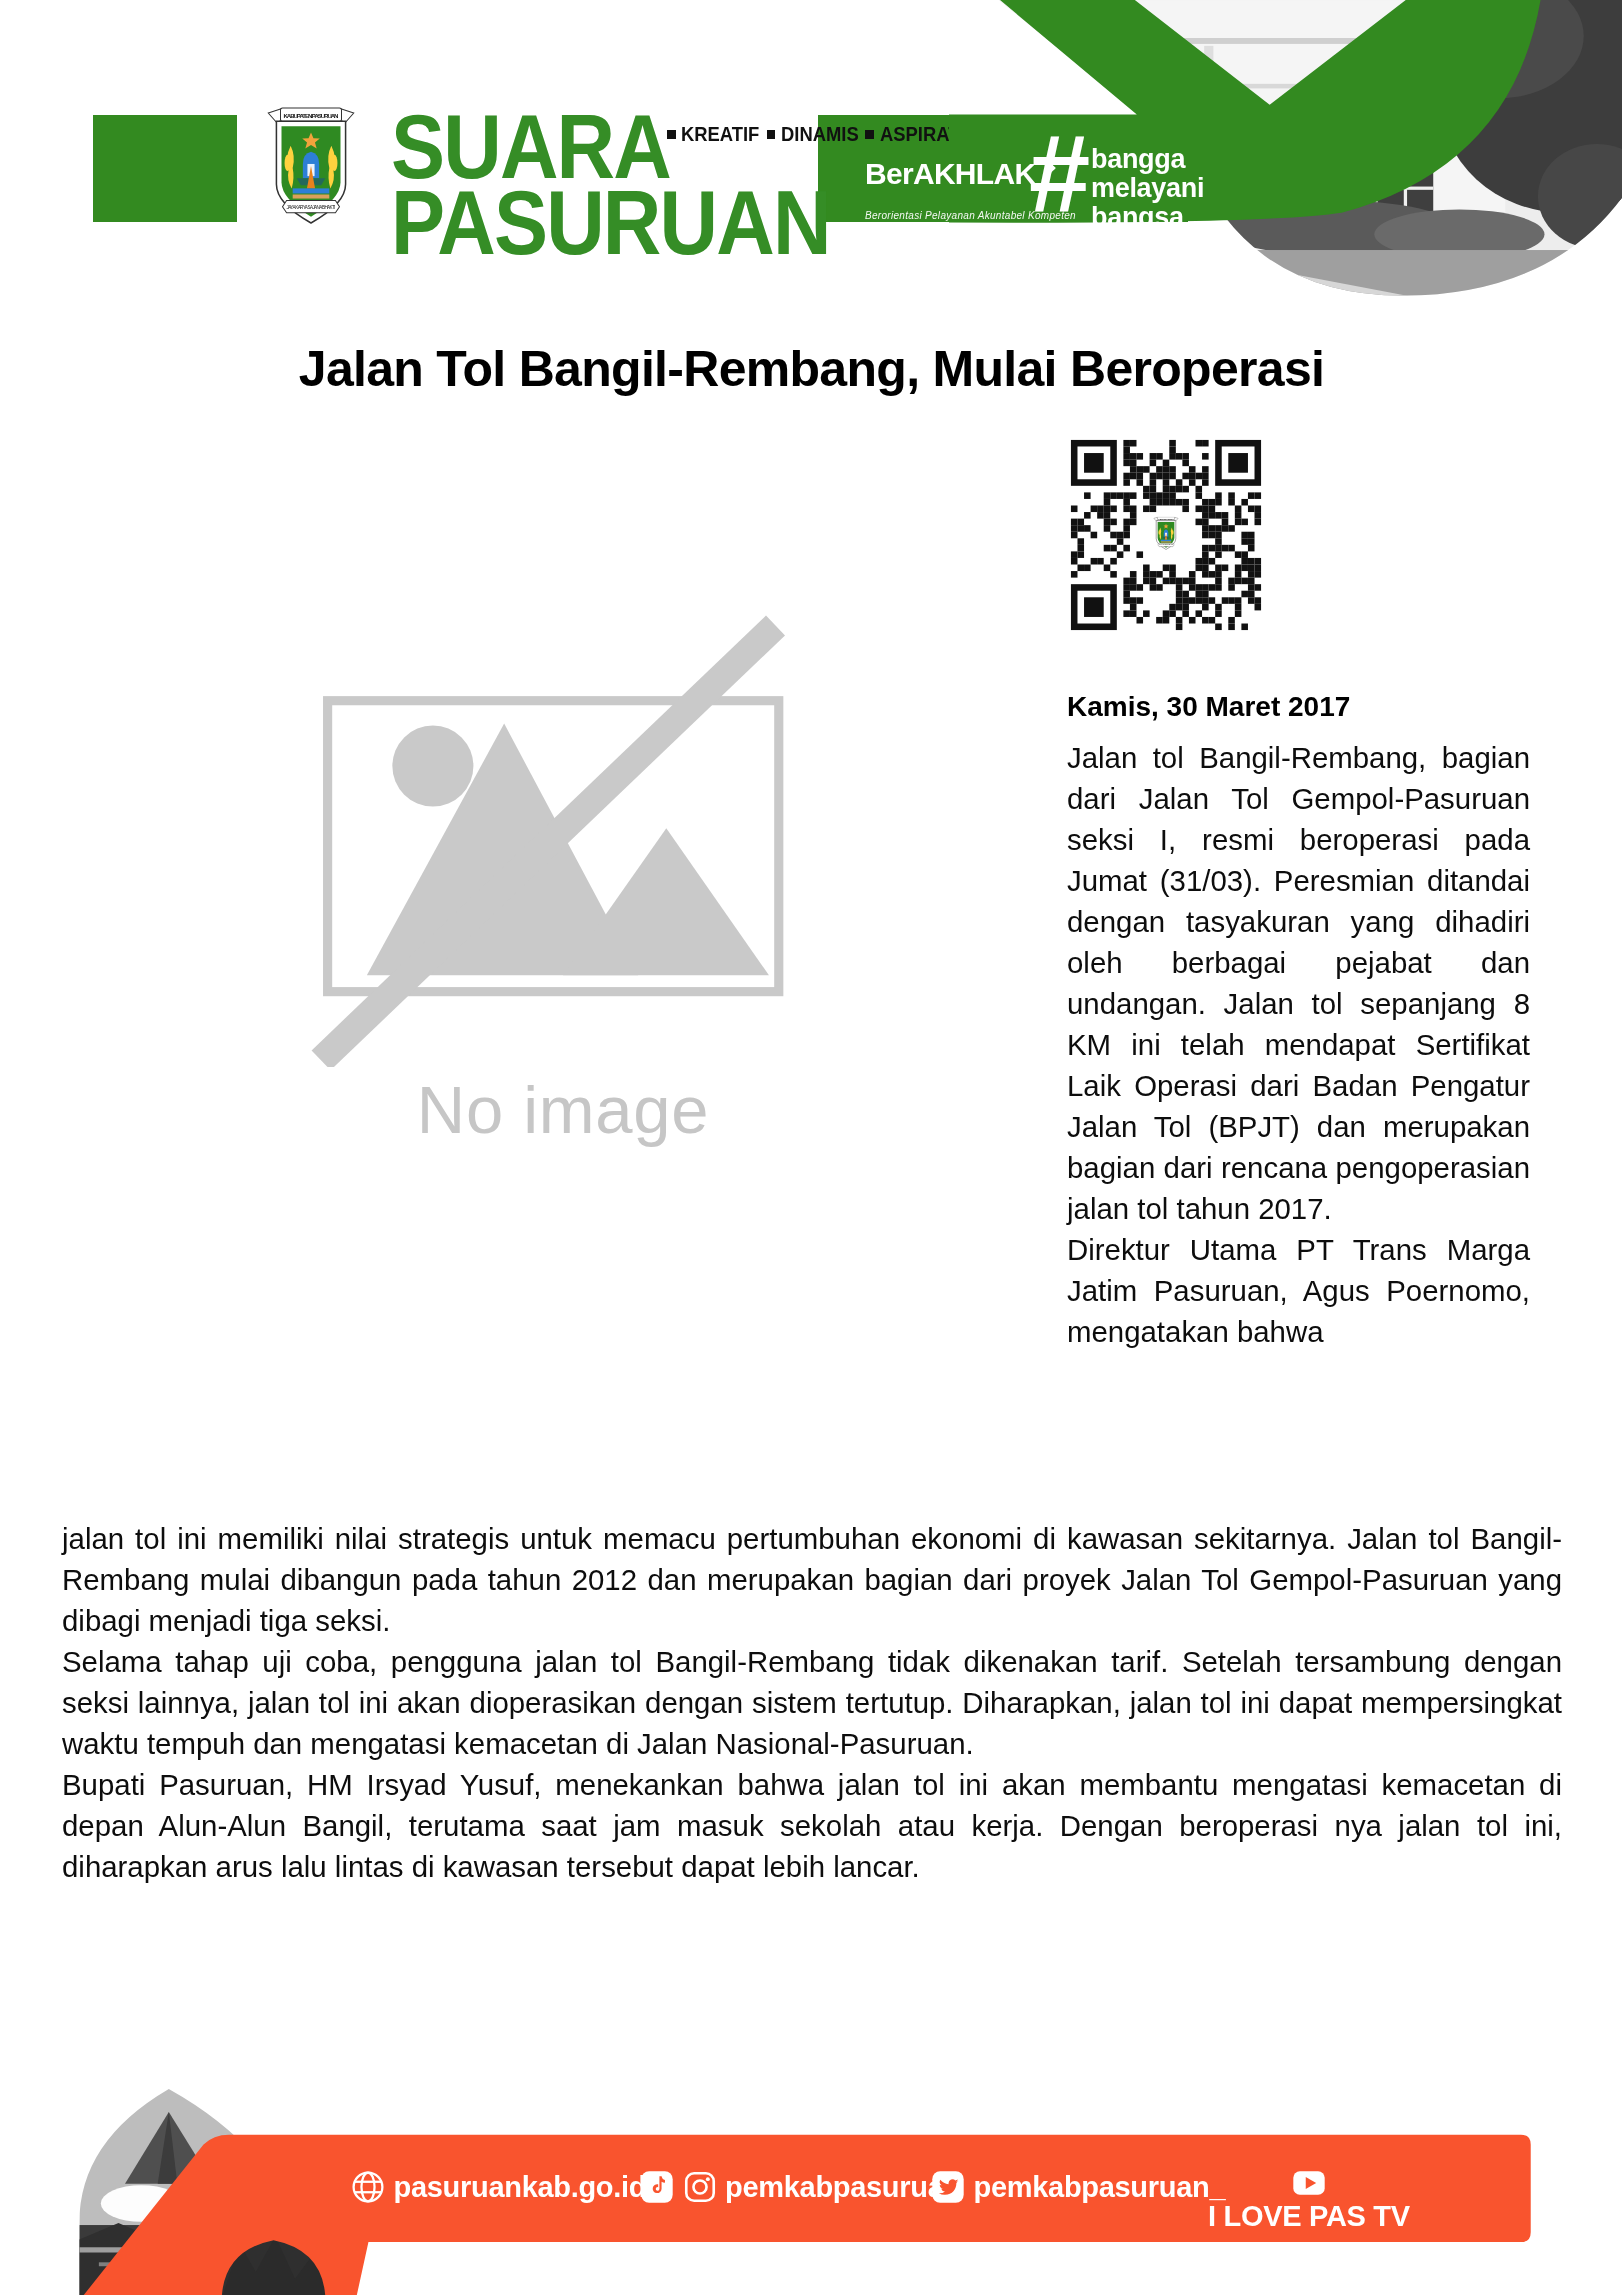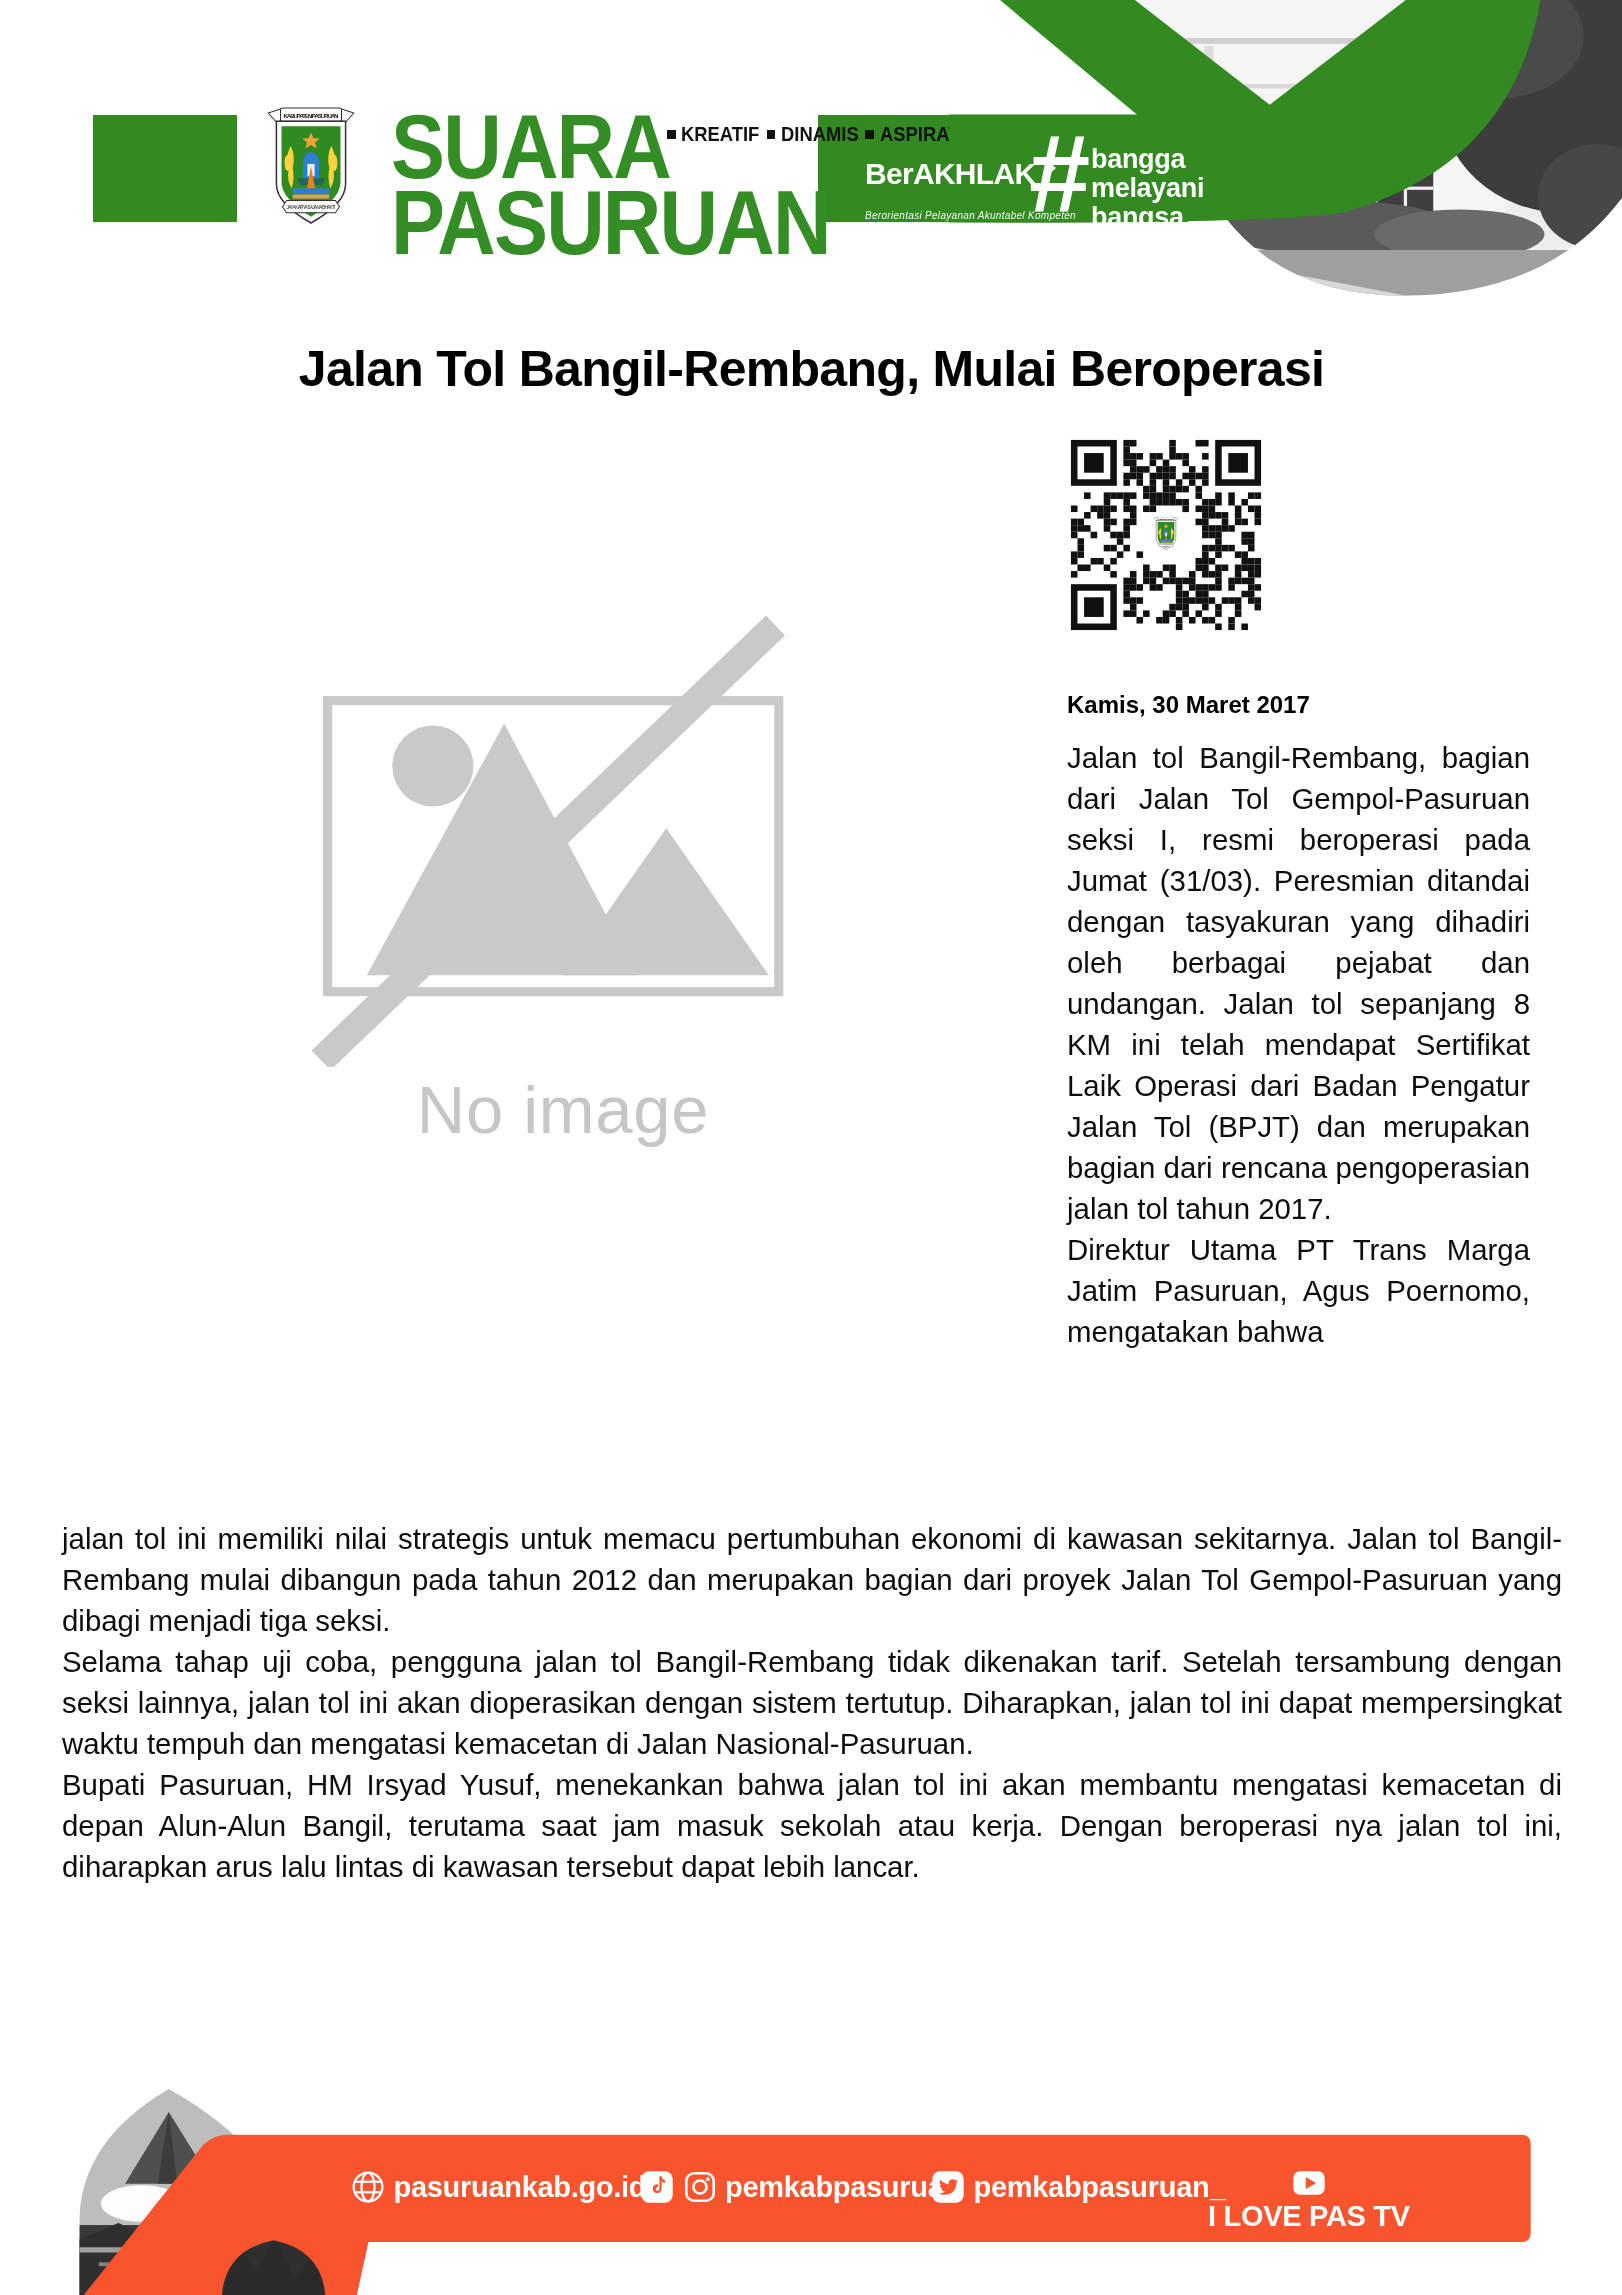--- a/index.html
+++ b/index.html
@@ -30,21 +30,21 @@
   .berakhlak .sub{font-size:10px;font-weight:400;letter-spacing:0.3px;margin-top:19px;line-height:12.4px;opacity:.95;font-style:italic;}
 
   .campaign{z-index:3;color:#fff;}
   .hashsym{left:1029px;top:126px;font-size:110px;font-weight:800;line-height:.85;}
   .campwords{left:1091px;top:145px;font-size:27px;font-weight:700;line-height:29px;letter-spacing:-0.3px;}
 
   
   .title{left:0;top:340px;width:1623px;text-align:center;font-size:50px;font-weight:700;
          letter-spacing:-0.7px;color:#000;}
   .qr{left:1067px;top:436px;width:198px;height:198px;}
-  .date{left:1067px;top:691px;font-size:24px;font-weight:700;color:#000;}
+  .date{left:1067px;top:691px;font-size:28px;font-weight:700;color:#000;}
   .colright{left:1067px;top:737px;width:463px;}
   .body-text p{margin:0;font-size:29.4px;line-height:41px;text-align:justify;color:#0d0d0d;}
   .fullwide{left:62px;top:1518px;width:1500px;}
   .footnote{left:62px;top:1832px;font-size:21.6px;font-style:italic;color:#8a8a8a;}
   .noimg-svg{left:308px;top:609px;width:510px;height:458px;}
   .noimg-label{left:308px;top:1071px;width:510px;text-align:center;font-size:67px;
                color:#c6c6c6;letter-spacing:0.7px;}
 
   
   .dome-svg{left:79px;top:2076px;width:262px;height:219px;z-index:1;}

